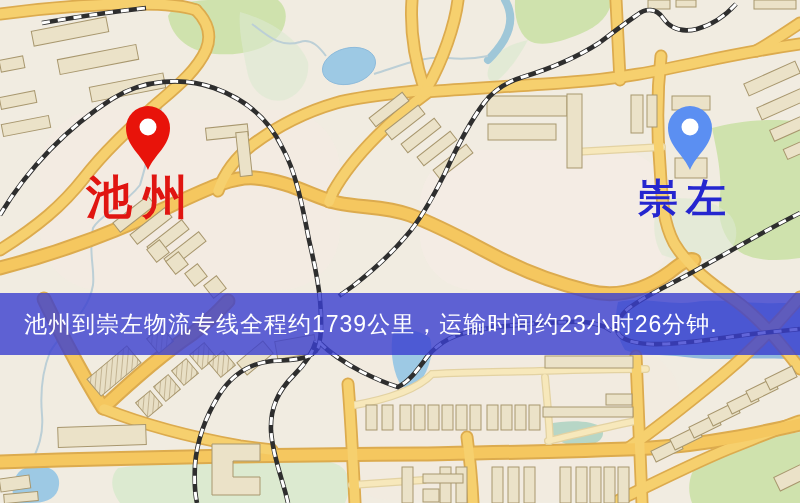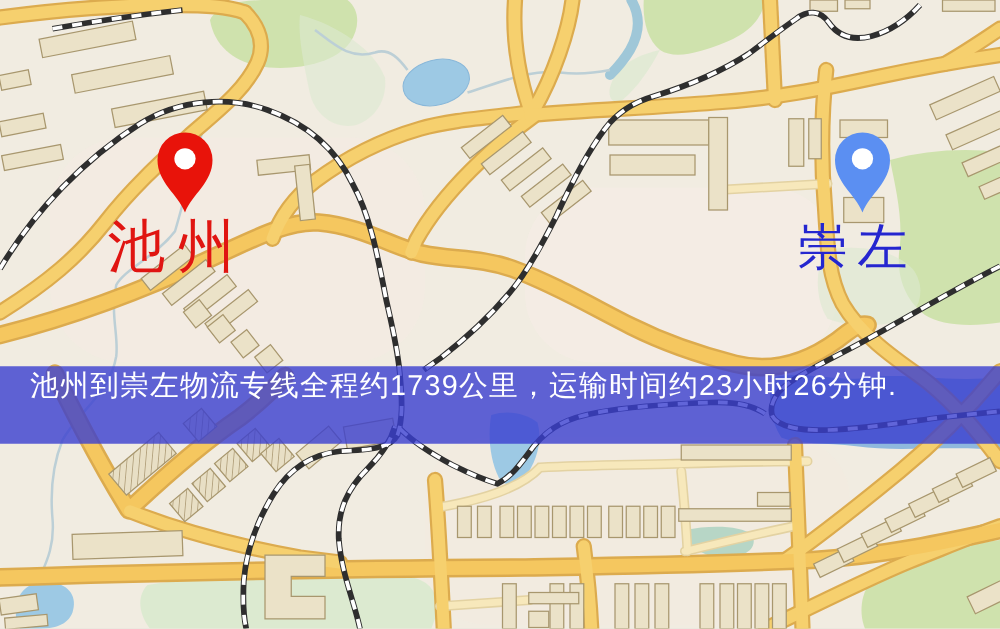--- a/index.html
+++ b/index.html
@@ -2,28 +2,28 @@
 <html><head>
 <meta charset="utf-8">
 <style>
   html,body{margin:0;padding:0;background:#ddd;}
   .screen{
     width:800px;height:503px;position:relative;overflow:hidden;
     font-family:"Liberation Sans","DejaVu Sans",sans-serif;
     background:#f1ece1;
   }
   .screen svg{position:absolute;left:0;top:0;}
-  .map-label{position:absolute;font-weight:normal;line-height:1;white-space:nowrap;
+  .map-label{position:absolute;font-weight:bold;line-height:1;white-space:nowrap;
     text-shadow:0 0 1px rgba(255,255,255,.35);}
   #label-origin{left:86px;top:174px;font-size:46px;color:#e01511;letter-spacing:10px;}
   #label-dest{left:638px;top:178px;font-size:40px;color:#2526cf;letter-spacing:8px;}
   .banner{
     position:absolute;left:0;top:293px;width:100%;height:62px;
     background:rgba(58,62,208,0.80);
-    display:flex;align-items:flex-start;box-sizing:border-box;padding-left:24px;
+    display:flex;align-items:center;box-sizing:border-box;padding-left:24px;
   }
   .banner span{color:#ffffff;font-size:23px;letter-spacing:1px;}
   
   .rc{fill:none;stroke:#dcab4e;stroke-width:13;stroke-linecap:round;stroke-linejoin:round;}
   .rf{fill:none;stroke:#f6d06e;stroke-width:9.5;stroke-linecap:round;stroke-linejoin:round;}
   .rcb{fill:none;stroke:#dcab4e;stroke-width:15;stroke-linecap:round;stroke-linejoin:round;}
   .rfb{fill:none;stroke:#f5c75f;stroke-width:11;stroke-linecap:round;stroke-linejoin:round;}
   .rcm{fill:none;stroke:#e3d2a2;stroke-width:8;stroke-linecap:round;}
   .rfm{fill:none;stroke:#f7e8bb;stroke-width:5.5;stroke-linecap:round;}
   .rail-base{fill:none;stroke:#2e2e2e;stroke-width:4.6;}

